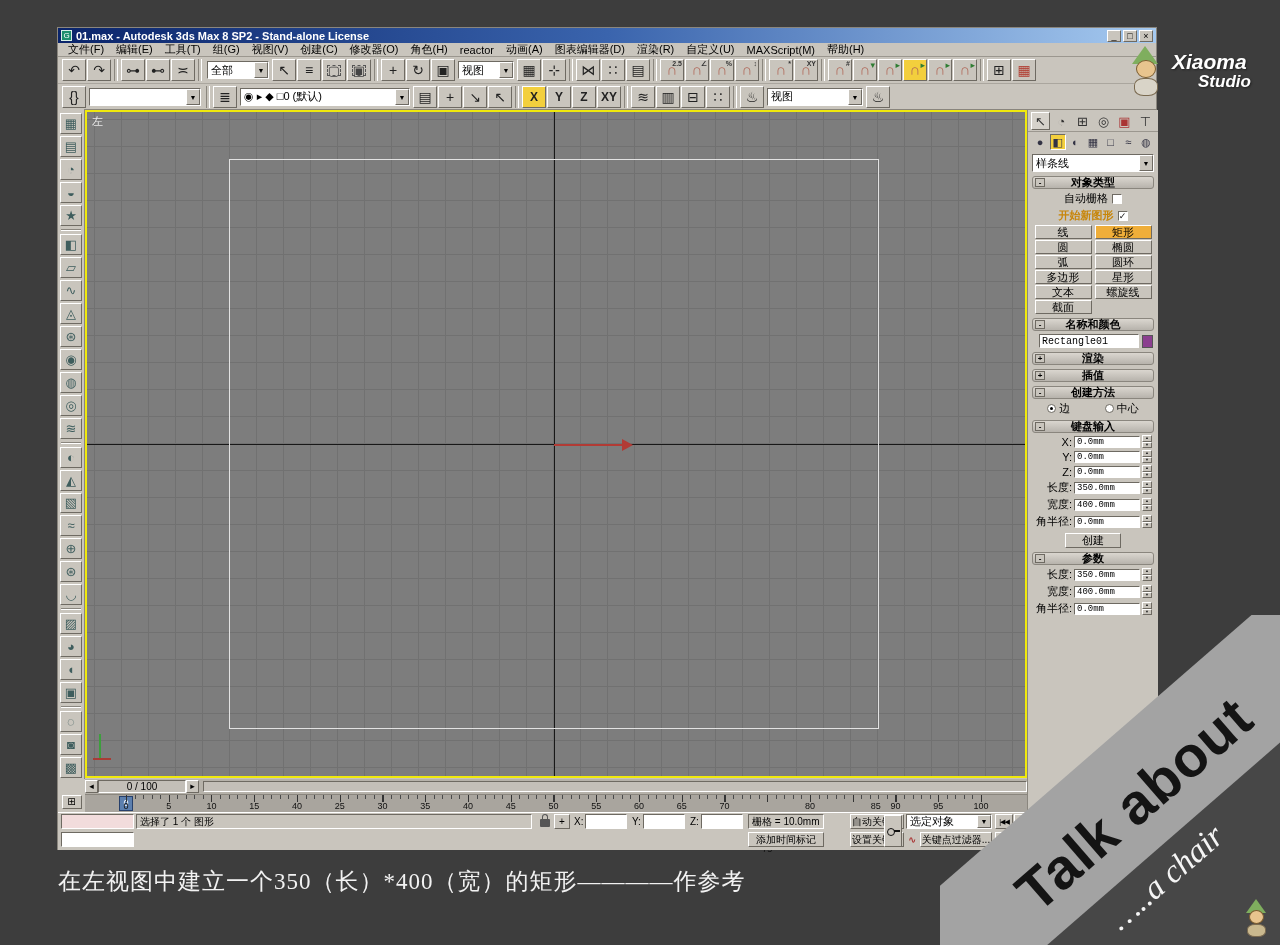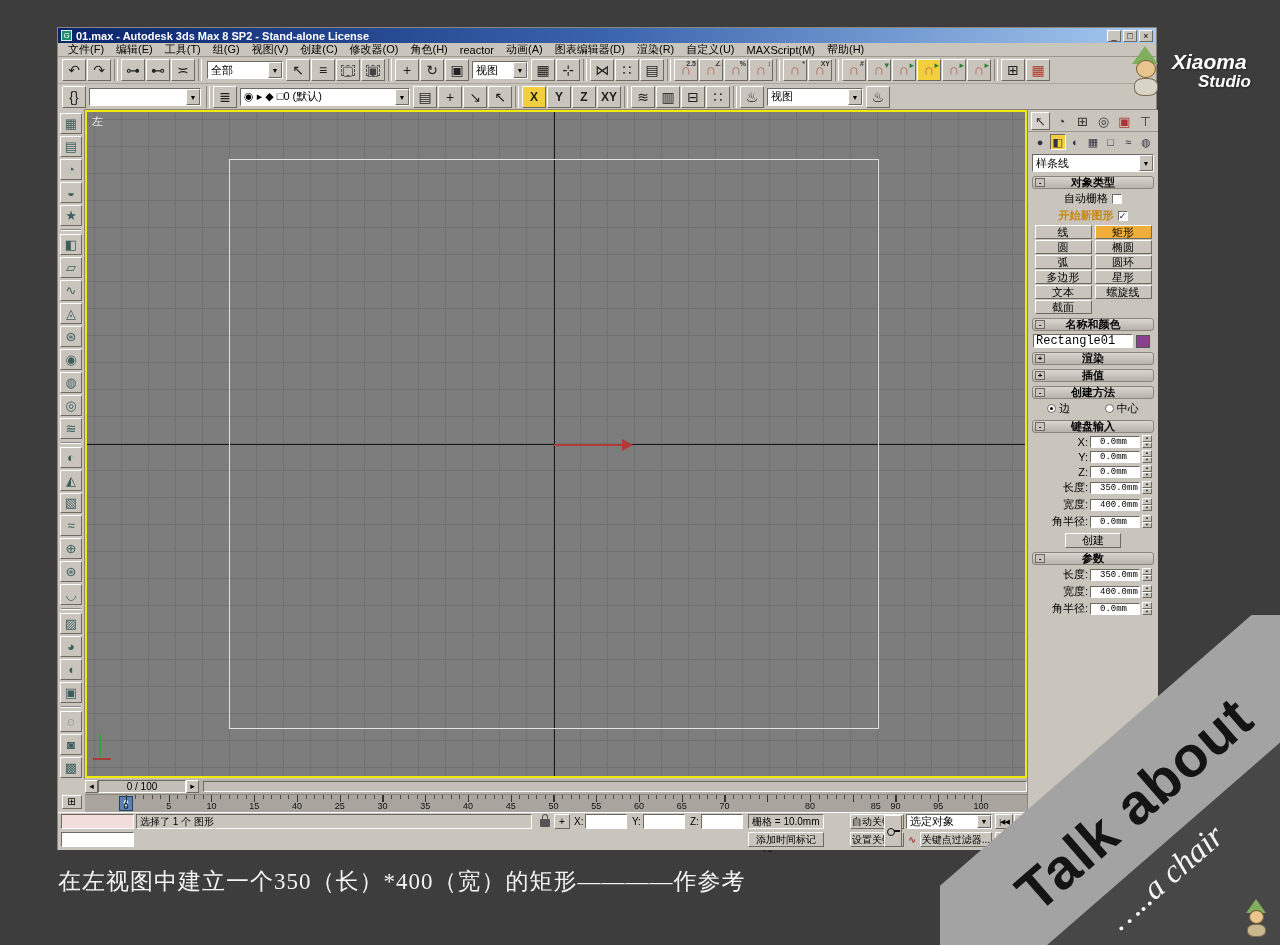--- a/index.html
+++ b/index.html
@@ -60,27 +60,27 @@
   .rollhead{position:relative;margin:4px 4px 2px 4px;height:13px;background:linear-gradient(#dad6cf,#b7b3ac);border:1px solid #8a867e;border-radius:3px;display:flex;align-items:center;justify-content:center;font-weight:bold;font-size:11px;}
   .pm{position:absolute;left:2px;top:1px;width:10px;height:9px;background:#c9c5bd;border:1px solid #6e6a62;font-size:8px;line-height:7px;text-align:center;font-weight:bold;}
   .cp-row{display:flex;align-items:center;justify-content:center;gap:4px;margin:2px 4px;font-size:11px;}
   .cb{width:10px;height:10px;background:#fff;border:1px solid;border-color:#6e6a62 #fff #fff #6e6a62;font-size:9px;line-height:9px;text-align:center;color:#111;}
   .orange-label{color:#c8860a;font-weight:bold;}
   .shape-row{display:flex;justify-content:center;gap:3px;margin:1px 4px;}
   .pbtn{width:57px;height:14px;background:#c9c5bd;border:1px solid;border-color:#fff #6e6a62 #6e6a62 #fff;font-size:11px;display:flex;align-items:center;justify-content:center;}
   .pbtn.act{background:#efae39;}
   .pbtn.blank{visibility:hidden;}
   .namerow{display:flex;align-items:center;gap:3px;margin:3px 5px;}
-  .namefield{width:100px;height:14px;background:#fff;border:1px solid;border-color:#6e6a62 #fff #fff #6e6a62;font-size:12px;padding:0 2px;font-family:"Liberation Mono","DejaVu Sans Mono",monospace;}
+  .namefield{width:100px;height:14px;background:#fff;border:1px solid;border-color:#6e6a62 #fff #fff #6e6a62;font-size:10px;padding:0 2px;font-family:"Liberation Mono","DejaVu Sans Mono",monospace;margin-left:6px;}
   .swatch{width:14px;height:13px;background:#8b3f8f;border:1px solid #555;}
   .rad{position:relative;width:9px;height:9px;border-radius:50%;background:#fff;border:1px solid #6e6a62;}
   .rad .dot{position:absolute;left:2px;top:2px;width:3px;height:3px;border-radius:50%;background:#000;}
   .fld{display:flex;align-items:center;justify-content:flex-end;margin:2px 6px 2px 0;gap:2px;}
   .flab{font-size:11px;text-align:right;}
-  .fin{width:50px;height:12px;background:#fff;border:1px solid;border-color:#6e6a62 #fff #fff #6e6a62;font-size:9px;padding-left:9px;font-family:"Liberation Mono","DejaVu Sans Mono",monospace;}
+  .fin{width:66px;height:12px;background:#fff;border:1px solid;border-color:#6e6a62 #fff #fff #6e6a62;font-size:9px;padding-left:2px;font-family:"Liberation Mono","DejaVu Sans Mono",monospace;}
   .spin{display:flex;flex-direction:column;width:10px;height:13px;}
   .spin span{flex:1;background:#c9c5bd;border:1px solid;border-color:#fff #6e6a62 #6e6a62 #fff;font-size:4px;line-height:4px;text-align:center;color:#222;}
   .createbtn{width:56px;height:15px;margin:4px auto 2px auto;background:#c9c5bd;border:1px solid;border-color:#fff #6e6a62 #6e6a62 #fff;font-size:11px;display:flex;align-items:center;justify-content:center;}
   
   .rulerleft{position:absolute;left:0;top:751px;width:27px;height:33px;background:#c9c5bd;display:flex;align-items:flex-end;justify-content:center;padding-bottom:3px;}
   .minicurve{width:20px;height:14px;background:#c9c5bd;border:1px solid;border-color:#fff #6e6a62 #6e6a62 #fff;font-size:10px;line-height:12px;text-align:center;}
   .trackbar{position:absolute;left:27px;top:751px;width:942px;height:15px;background:#b6b2aa;display:flex;align-items:center;}
   .tb-arrow{width:13px;height:13px;background:#c9c5bd;border:1px solid;border-color:#fff #6e6a62 #6e6a62 #fff;font-size:9px;line-height:11px;text-align:center;}
   .framebox{width:88px;height:13px;background:#c3bfb8;border:1px solid;border-color:#6e6a62 #fff #fff #6e6a62;font-size:10px;text-align:center;line-height:12px;}
   .tb-strip{flex:1;height:11px;margin-left:4px;background:#c3bfb8;border:1px solid;border-color:#6e6a62 #fff #fff #6e6a62;}
@@ -170,21 +170,21 @@
         <span class="tb-btn">
           <span class="g">⊶</span>
         </span>
         <span class="tb-btn">
           <span class="g">⊷</span>
         </span>
         <span class="tb-btn">
           <span class="g">≍</span>
         </span>
         <span class="tb-sep"></span>
-        <span class="dd" style="width: 76px;">
+        <span class="dd" style="width: 62px;">
           <span class="dd-val">全部</span>
           <span class="dd-btn">▼</span>
         </span>
         <span class="tb-btn">
           <span class="g">↖</span>
         </span>
         <span class="tb-btn">
           <span class="g">≡</span>
         </span>
         <span class="tb-btn">

